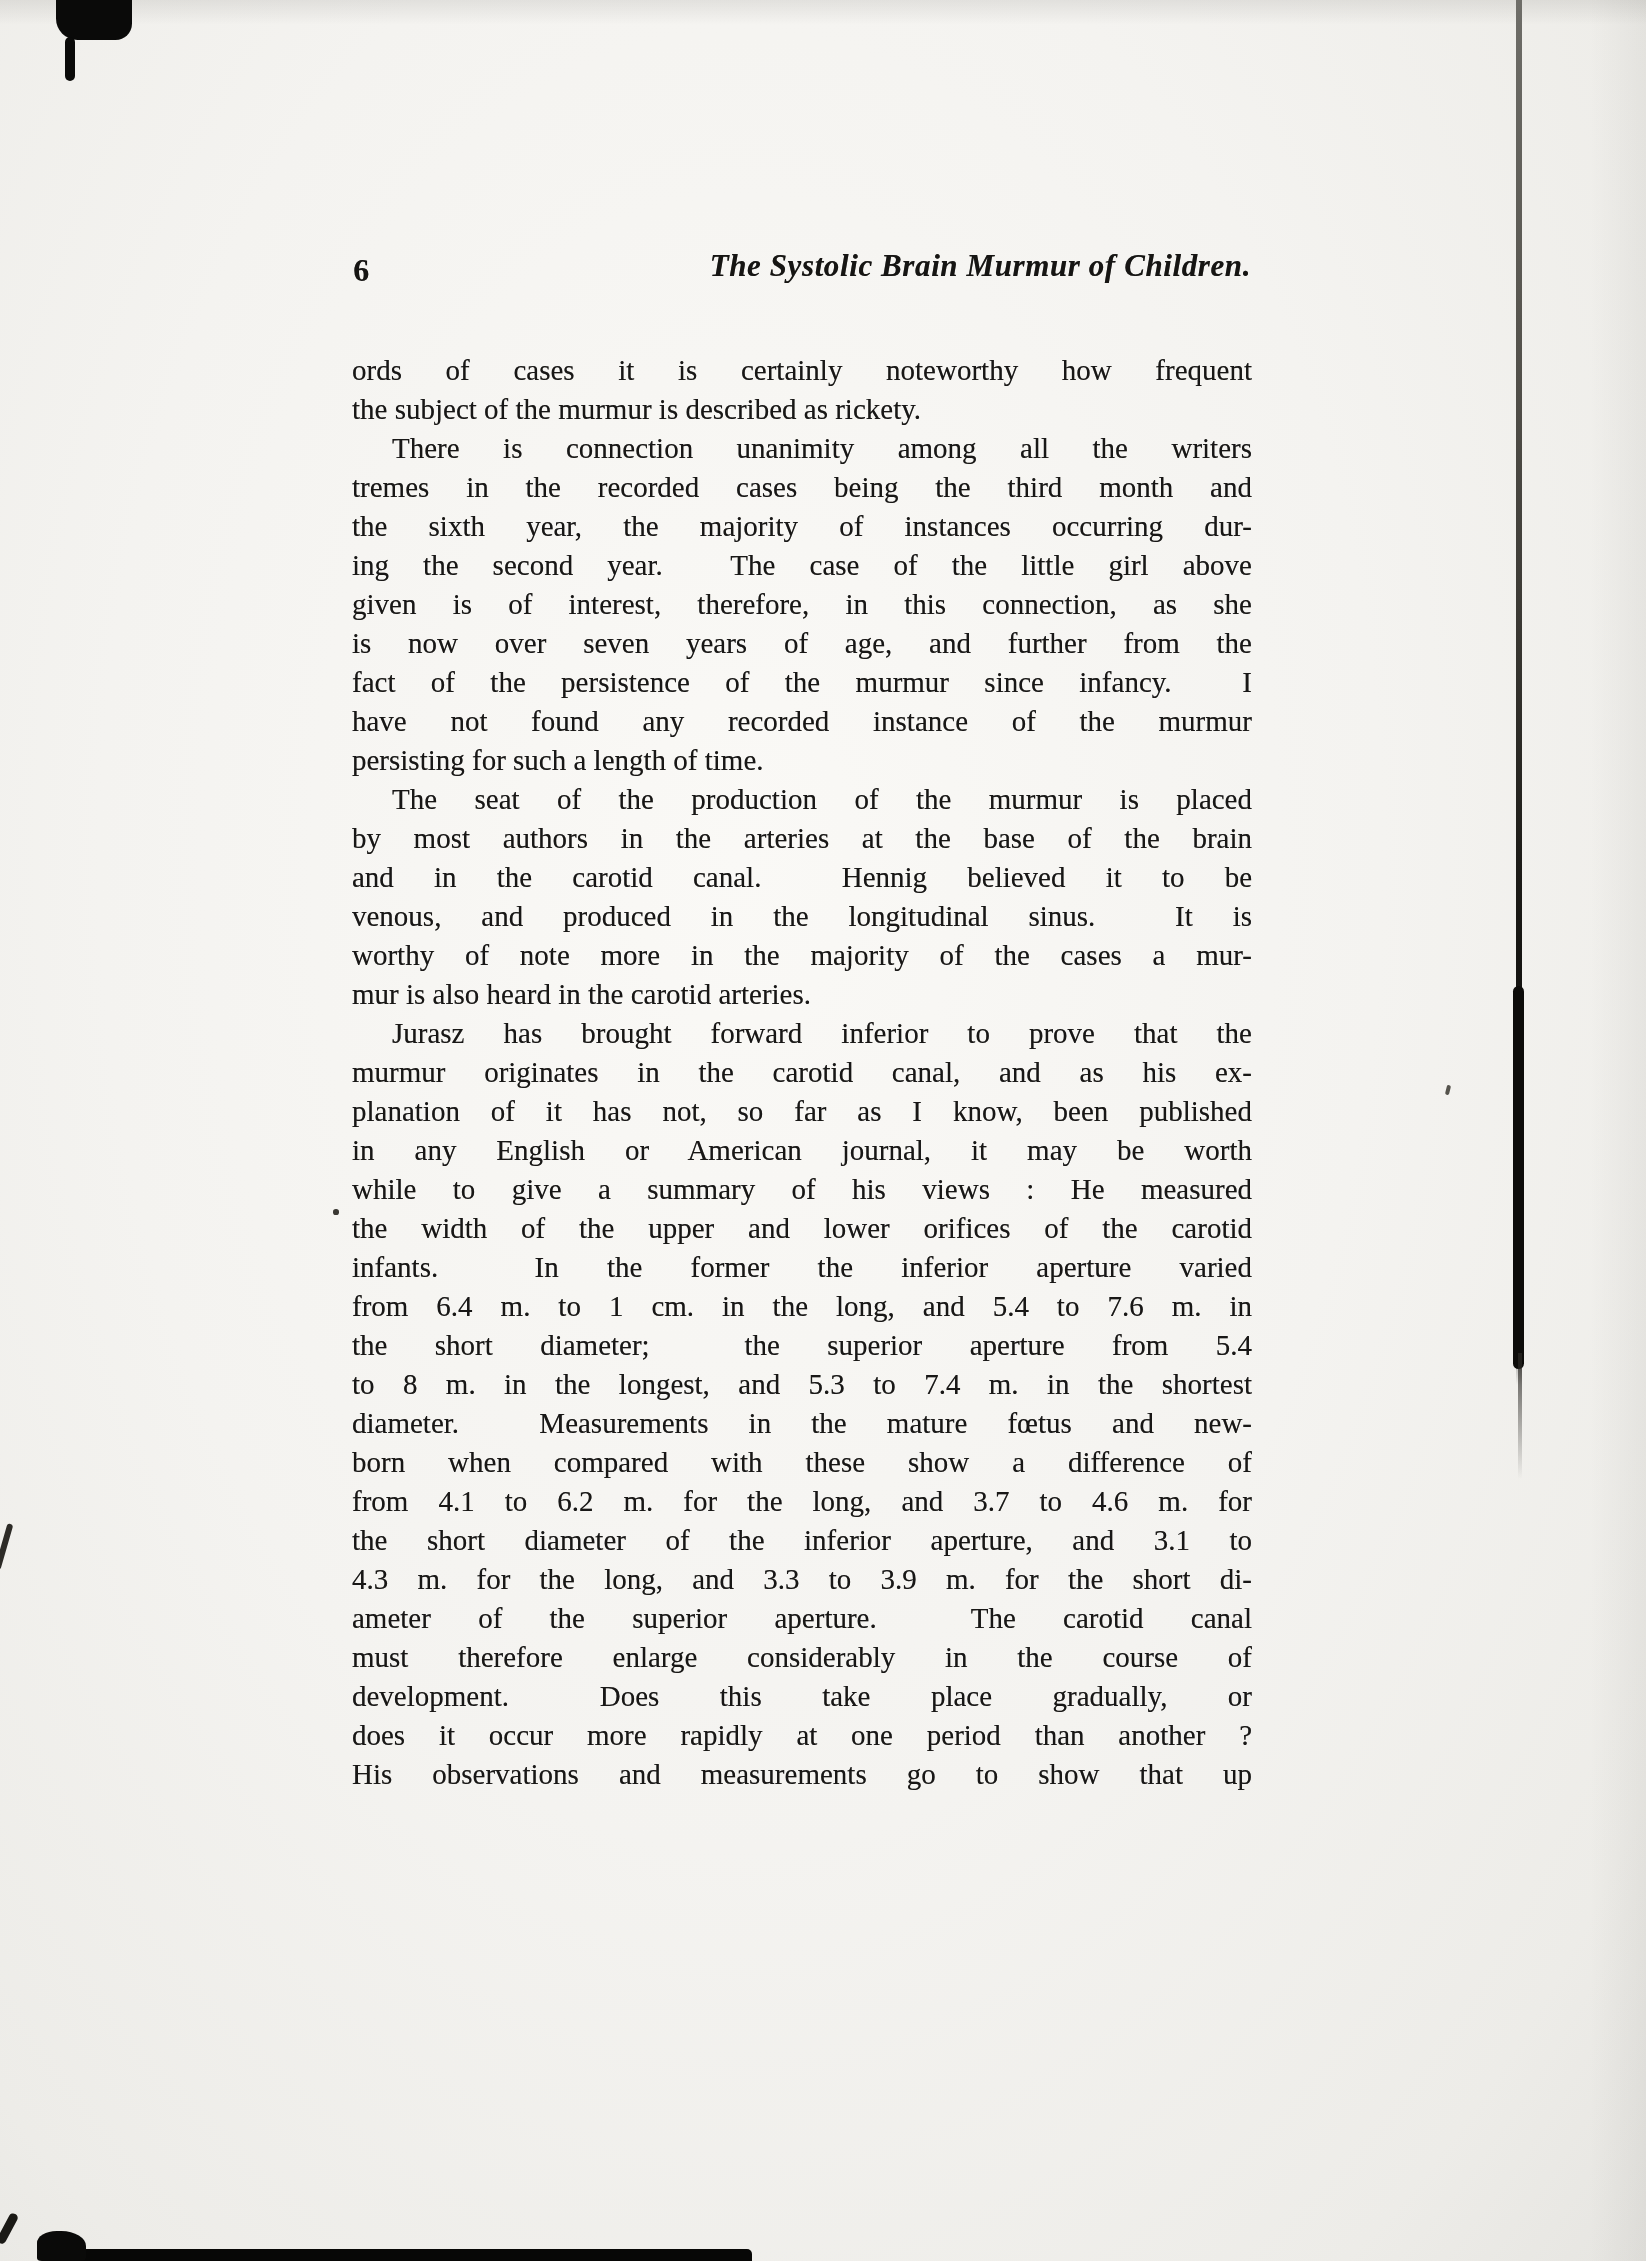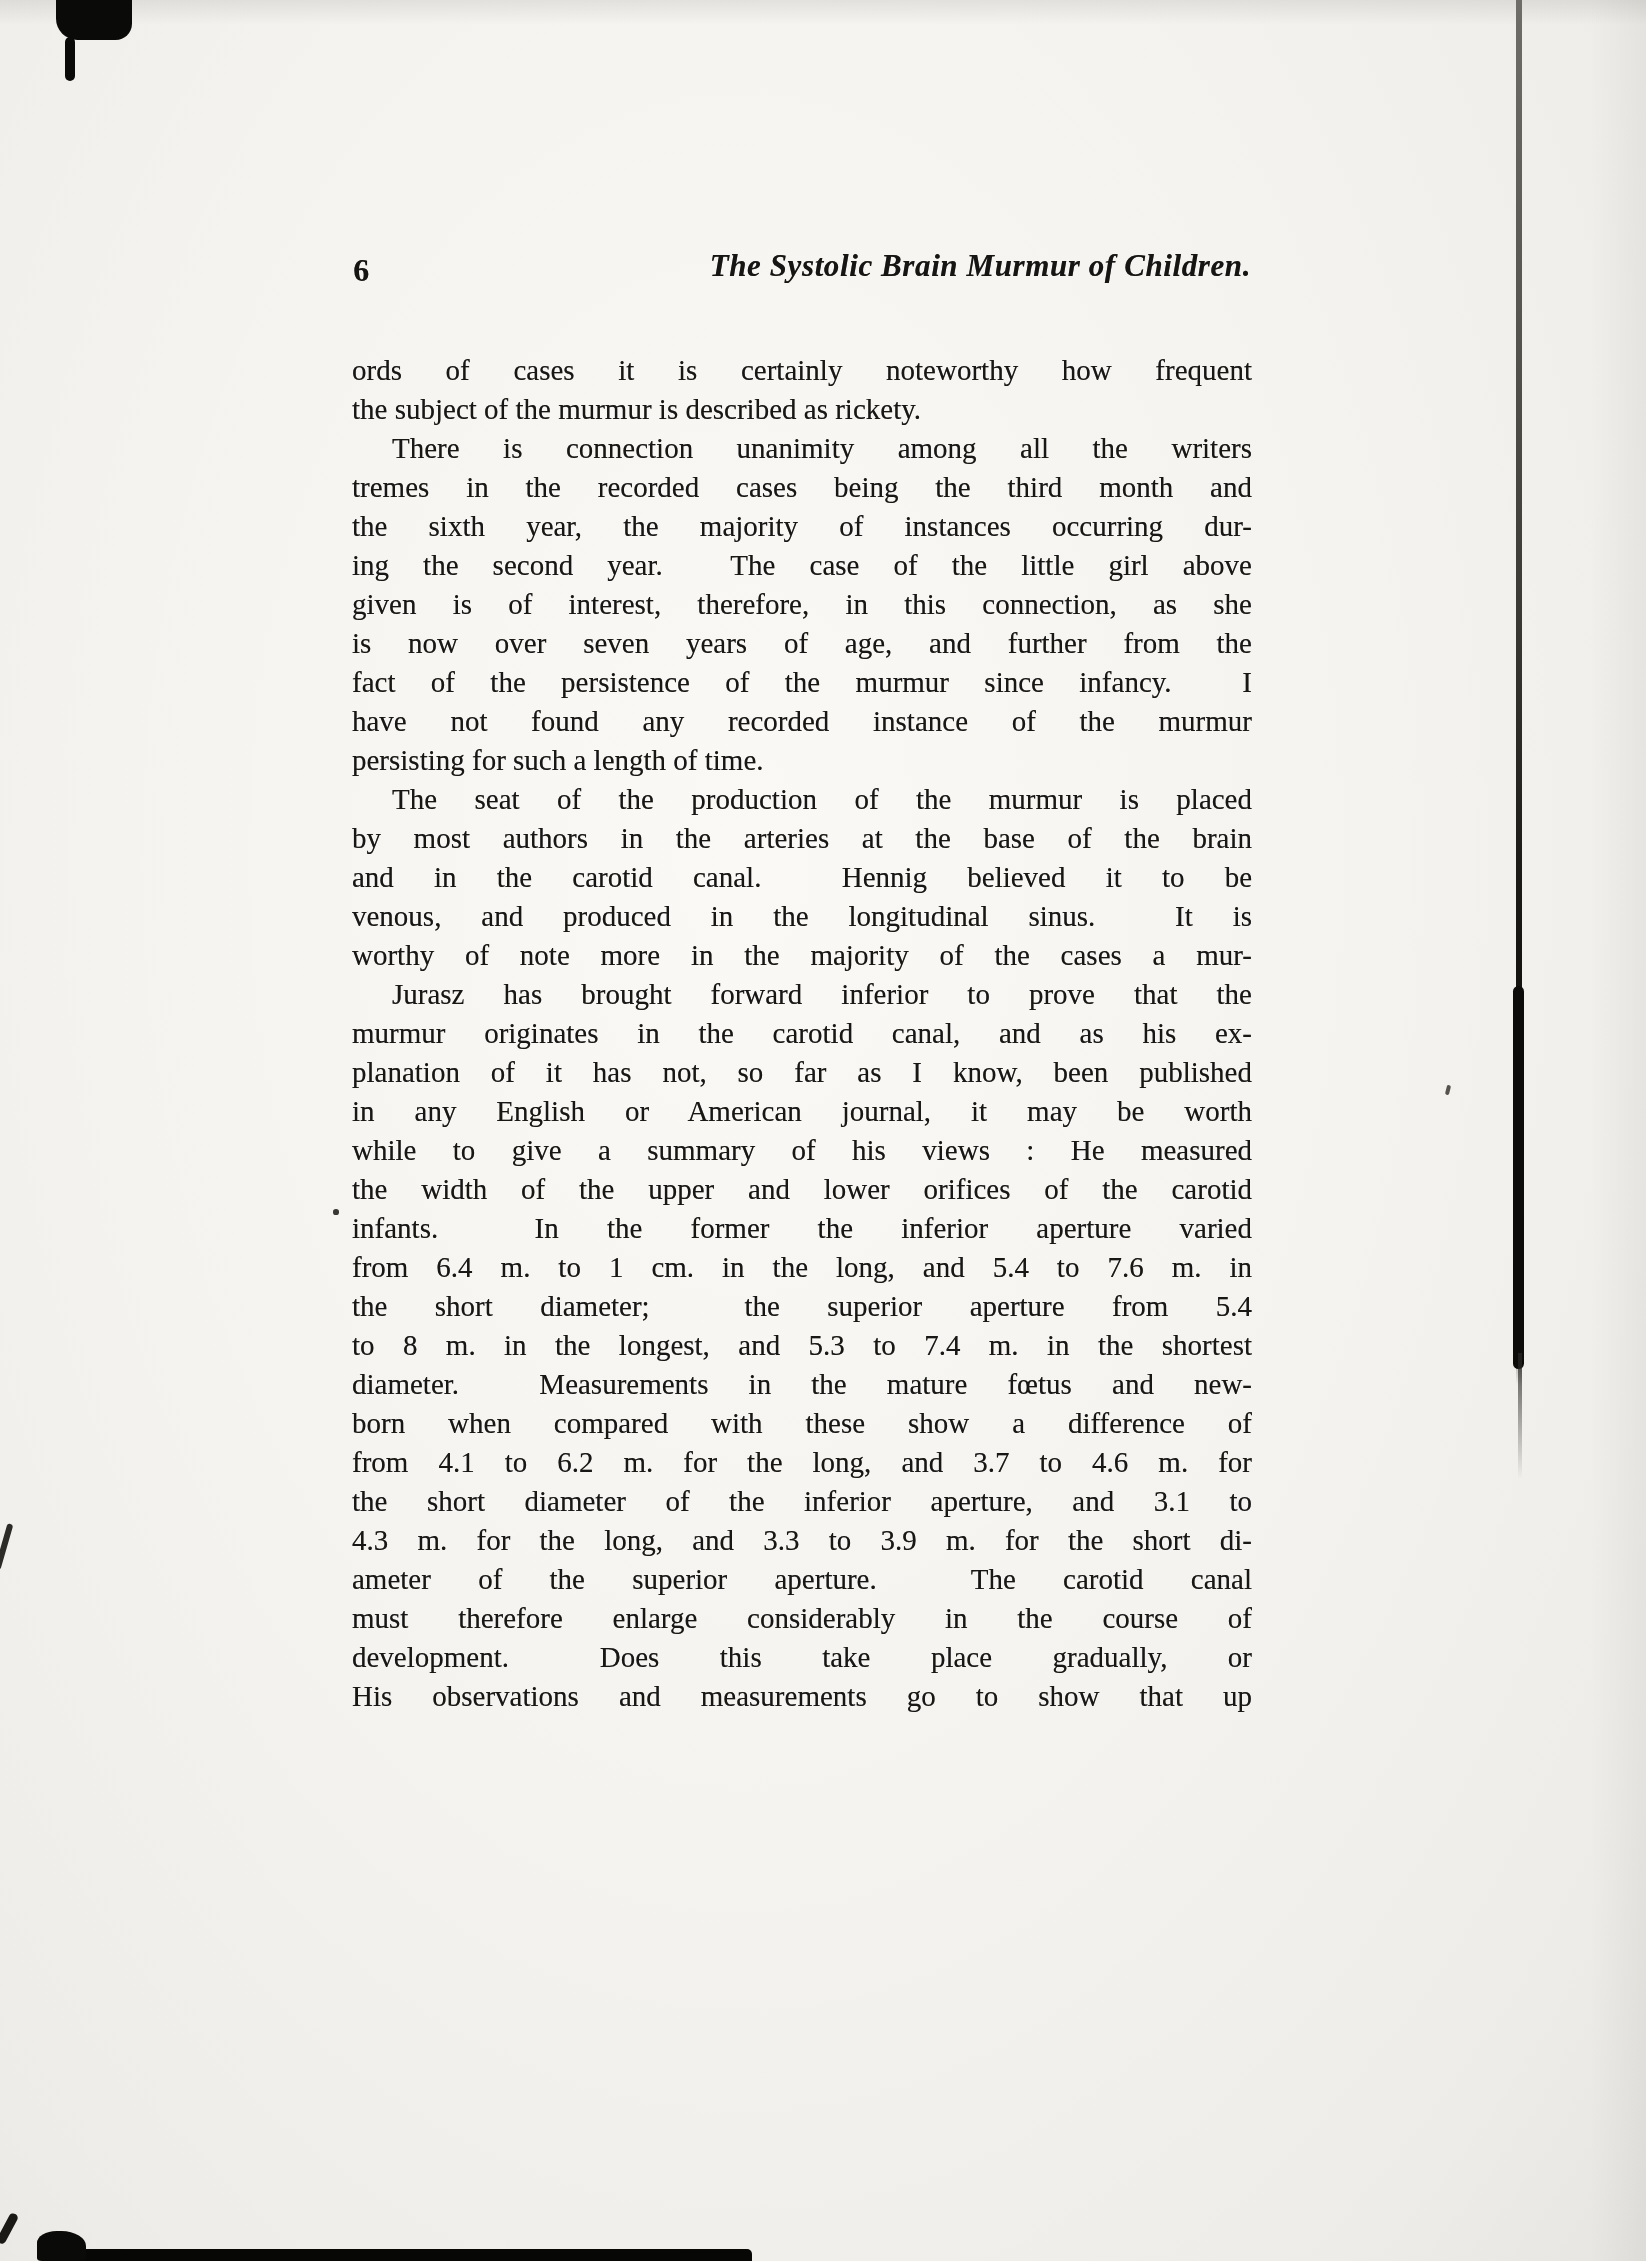--- a/index.html
+++ b/index.html
@@ -160,35 +160,37 @@
     <div class="line">given is of interest, therefore, in this connection, as she</div>
     <div class="line">is now over seven years of age, and further from the</div>
     <div class="line">fact of the persistence of the murmur since infancy.  I</div>
     <div class="line">have not found any recorded instance of the murmur</div>
     <div class="line end">persisting for such a length of time.</div>
     <div class="line indent">The seat of the production of the murmur is placed</div>
     <div class="line">by most authors in the arteries at the base of the brain</div>
     <div class="line">and in the carotid canal.  Hennig believed it to be</div>
     <div class="line">venous, and produced in the longitudinal sinus.  It is</div>
     <div class="line">worthy of note more in the majority of the cases a mur-</div>
+    <div class="line end">mur is also heard in the carotid arteries.</div>
     <div class="line indent">Jurasz has brought forward inferior to prove that the</div>
     <div class="line">murmur originates in the carotid canal, and as his ex-</div>
     <div class="line">planation of it has not, so far as I know, been published</div>
     <div class="line">in any English or American journal, it may be worth</div>
     <div class="line">while to give a summary of his views : He measured</div>
     <div class="line">the width of the upper and lower orifices of the carotid</div>
     <div class="line">infants.  In the former the inferior aperture varied</div>
     <div class="line">from 6.4 m. to 1 cm. in the long, and 5.4 to 7.6 m. in</div>
     <div class="line">the short diameter;  the superior aperture from 5.4</div>
     <div class="line">to 8 m. in the longest, and 5.3 to 7.4 m. in the shortest</div>
     <div class="line">diameter.  Measurements in the mature fœtus and new-</div>
     <div class="line">born when compared with these show a difference of</div>
     <div class="line">from 4.1 to 6.2 m. for the long, and 3.7 to 4.6 m. for</div>
     <div class="line">the short diameter of the inferior aperture, and 3.1 to</div>
     <div class="line">4.3 m. for the long, and 3.3 to 3.9 m. for the short di-</div>
     <div class="line">ameter of the superior aperture.  The carotid canal</div>
     <div class="line">must therefore enlarge considerably in the course of</div>
     <div class="line">development.   Does  this  take  place  gradually,  or</div>
+    <div class="line">does it occur more rapidly at one period than another ?</div>
     <div class="line">His observations and measurements go to show that up</div>
   </div>
 
 </div>
 
 
 </body></html>

